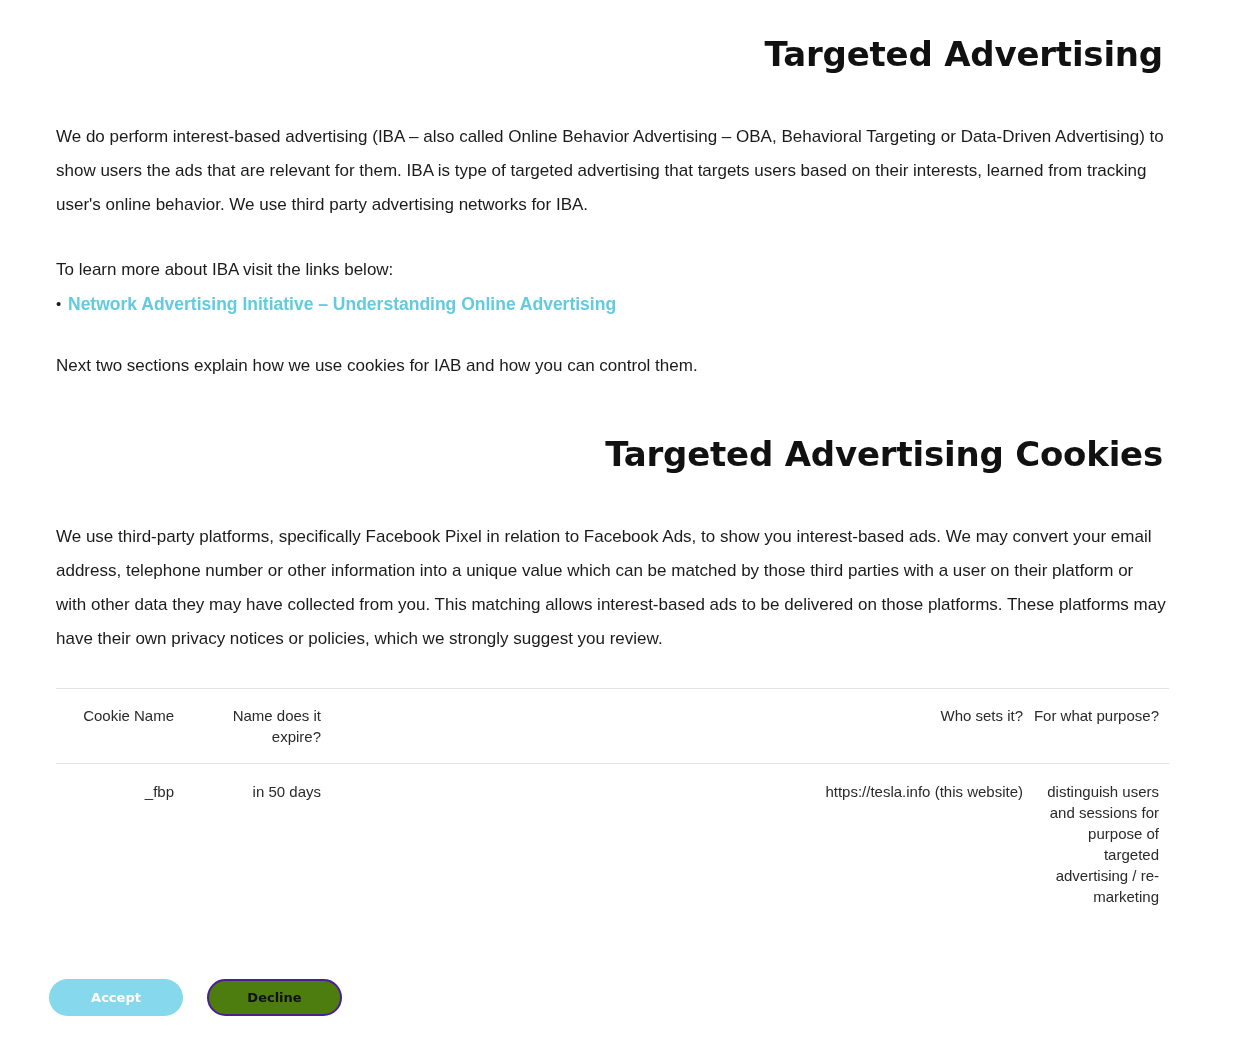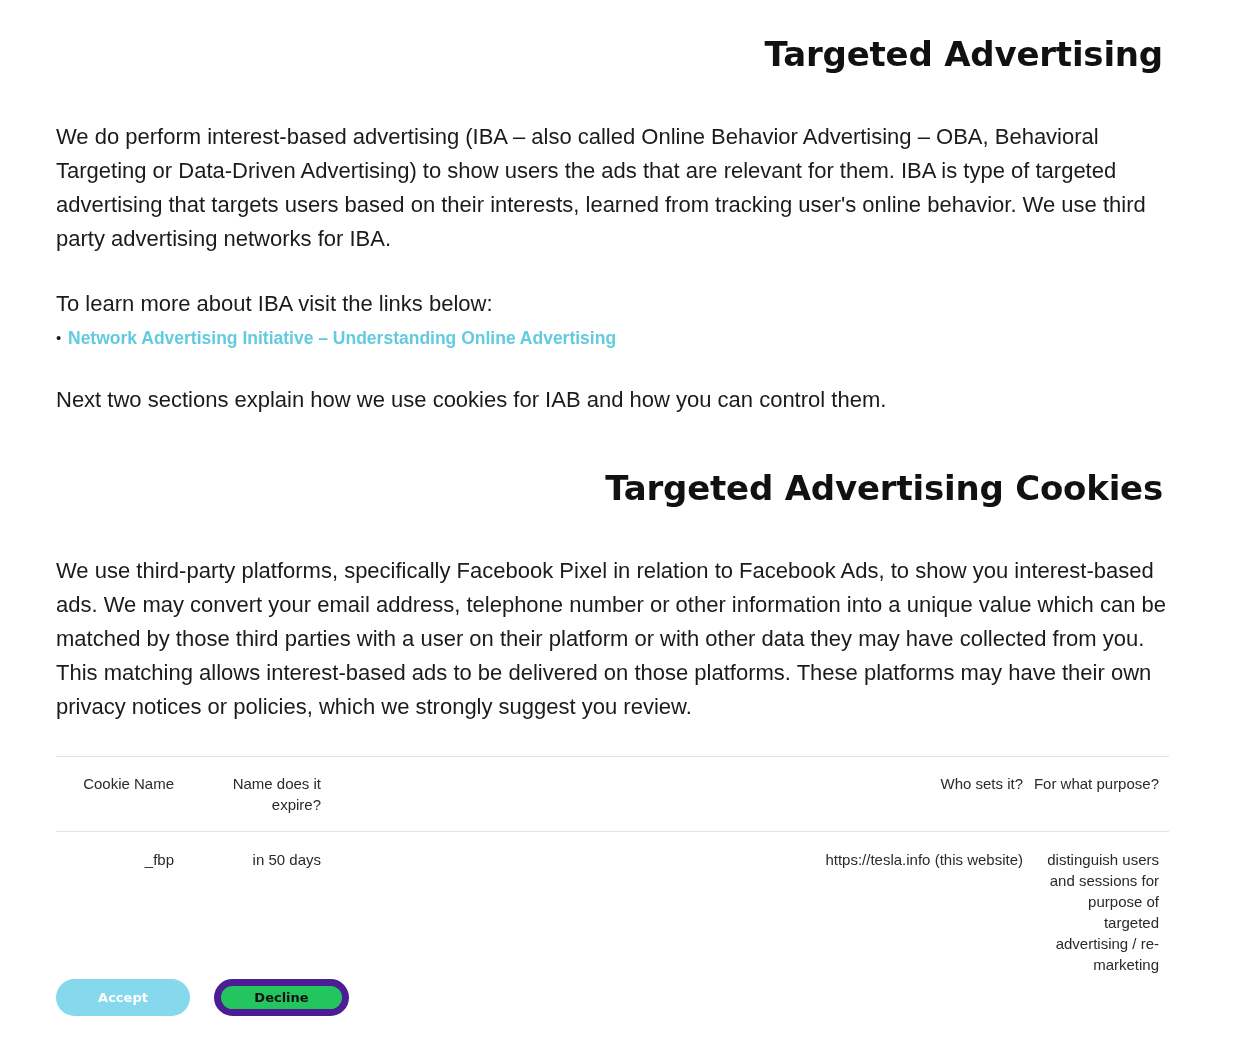--- a/index.html
+++ b/index.html
@@ -26,21 +26,21 @@
     font-weight: bold;
     letter-spacing: -0.2px;
     color: #111111;
     margin: 16px;
     padding: 0;
     text-align: right;
   }
   #title-1 { padding-top: 18px; }
   #title-2 { padding-top: 35px; }
   p.body-text {
-    font-size: 22px;
+    font-size: 17px;
     line-height: 34px;
     color: #1b1b1b;
     margin: 0;
     max-width: 1110px;
   }
   .gap-1 { height: 30px; }
   .gap-2 { height: 31px; }
   .gap-3 { height: 28px; }
   .gap-4 { height: 30px; }
   ul.link-list {
@@ -90,21 +90,21 @@
   }
   table.cookie-table tbody td {
     padding-top: 17px;
   }
   col.c1 { width: 128px; }
   col.c2 { width: 147px; }
   col.c3 { width: 702px; }
   col.c4 { width: 136px; }
   .cookie-banner {
     position: absolute;
-    left: 56px;
+    left: 49px;
     bottom: 22px;
     display: flex;
     align-items: center;
     gap: 24px;
   }
   .btn {
     font-family: "DejaVu Sans", sans-serif;
     font-size: 13px;
     font-weight: bold;
     border-radius: 22px;
@@ -116,23 +116,23 @@
     box-sizing: border-box;
   }
   .btn-accept {
     width: 134px;
     background: #86d9ec;
     color: #ffffff;
     border: none;
   }
   .btn-decline {
     width: 135px;
-    background: #22c55e;
+    background: #4d7c0f;
     color: #111111;
-    border: 7px solid #4c1d95;
+    border: 2px solid #4c1d95;
   }
 </style>
 </head>
 <body>
 
 <div class="page">
 
   <h2 class="section-title" id="title-1">Targeted Advertising</h2>
 
   <div class="gap-1"></div>

